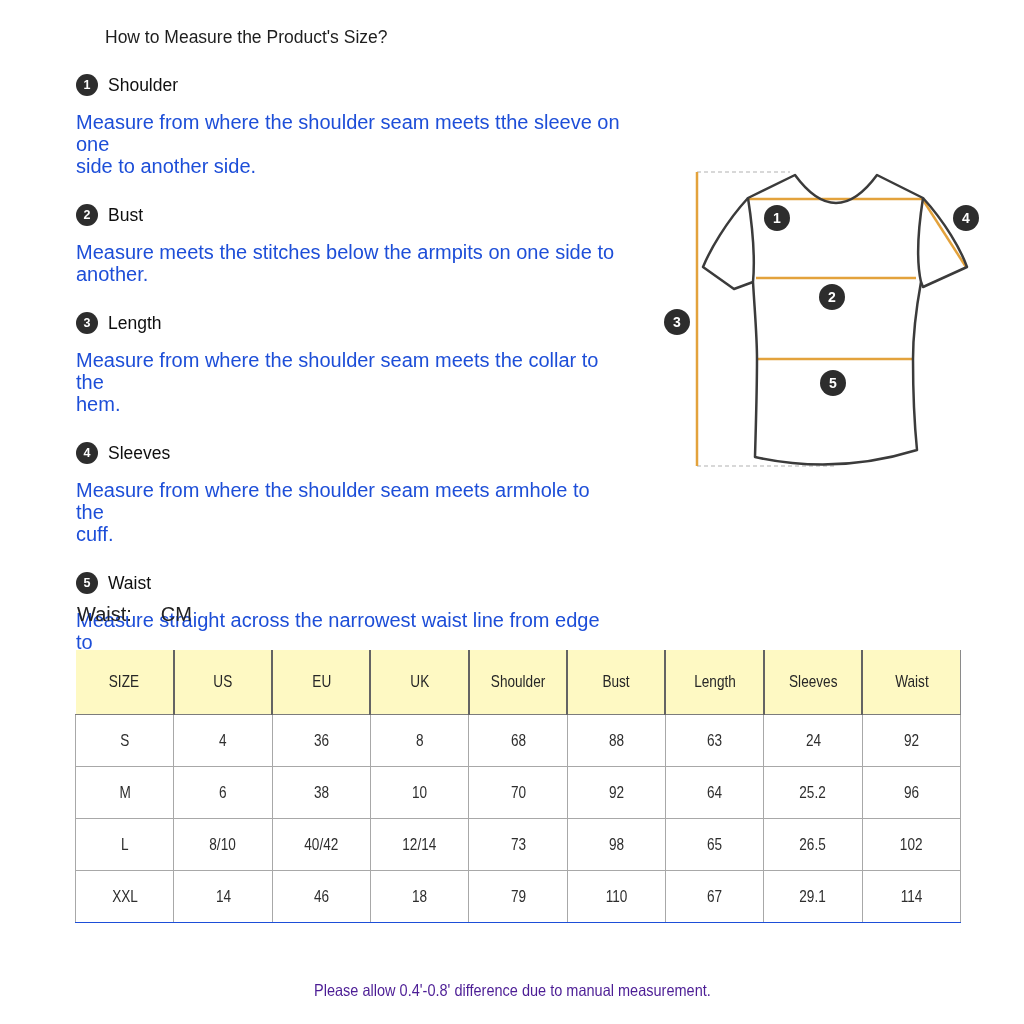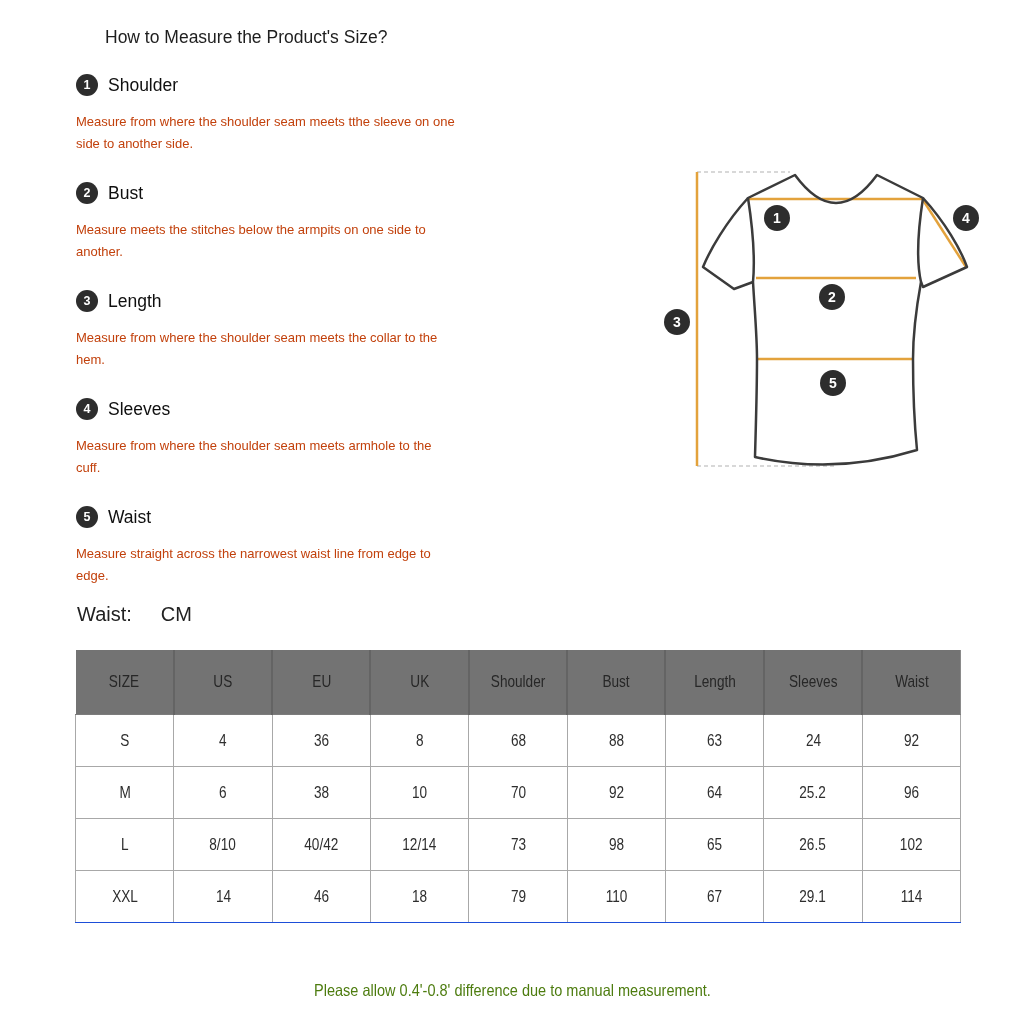--- a/index.html
+++ b/index.html
@@ -25,56 +25,56 @@
   }
   .badge {
     width:22px; height:22px; border-radius:50%;
     background:#2d2d2d; color:#ffffff;
     font-size:12.5px; font-weight:bold;
     display:flex; align-items:center; justify-content:center;
     flex:0 0 22px;
   }
   .item-label { font-size:17.5px; color:#0f0f0f; }
   .item-desc {
-    font-size:13px; line-height:22px; color:#c2410c;
+    font-size:20px; line-height:22px; color:#1d4ed8;
     white-space:pre-line;
   }
   .unit-line {
     position:absolute; left:77px; top:603px;
     font-size:20px; color:#222222;
   }
   .unit-line .unit-value { margin-left:29px; }
   .diagram { position:absolute; left:650px; top:155px; }
   .size-table {
     position:absolute; left:75px; top:650px; width:886px;
     border-collapse:collapse; table-layout:fixed;
   }
   .size-table th {
-    height:62px; background:#737373;
+    height:62px; background:#fef9c3;
     font-weight:normal; font-size:17px; color:#272727;
     border-right:2px solid #646464;
     border-bottom:1px solid #7c7c7c;
   }
   .size-table th:last-child { border-right:1px solid #8a8a8a; }
   .size-table td {
     height:49px; text-align:center;
     font-size:17px; color:#2e2e2e;
     background:#ffffff;
     border:1px solid #a8a8a8;
   }
   .size-table tr:last-child td { border-bottom:1px solid #1d4ed8; }
   .cond {
     display:inline-block;
     transform:scaleX(0.8);
     transform-origin:center;
     white-space:nowrap;
   }
   .footer-note {
     position:absolute; left:0; top:981px; width:1024px;
-    text-align:center; font-size:16.5px; color:#4d7c0f;
+    text-align:center; font-size:16.5px; color:#4c1d95;
   }
   .footer-note .cond { transform:scaleX(0.88); }
 </style>
 </head>
 <body>
 
 <div class="page-title">How to Measure the Product's Size?</div>
 
 <div class="measure-list">
 

